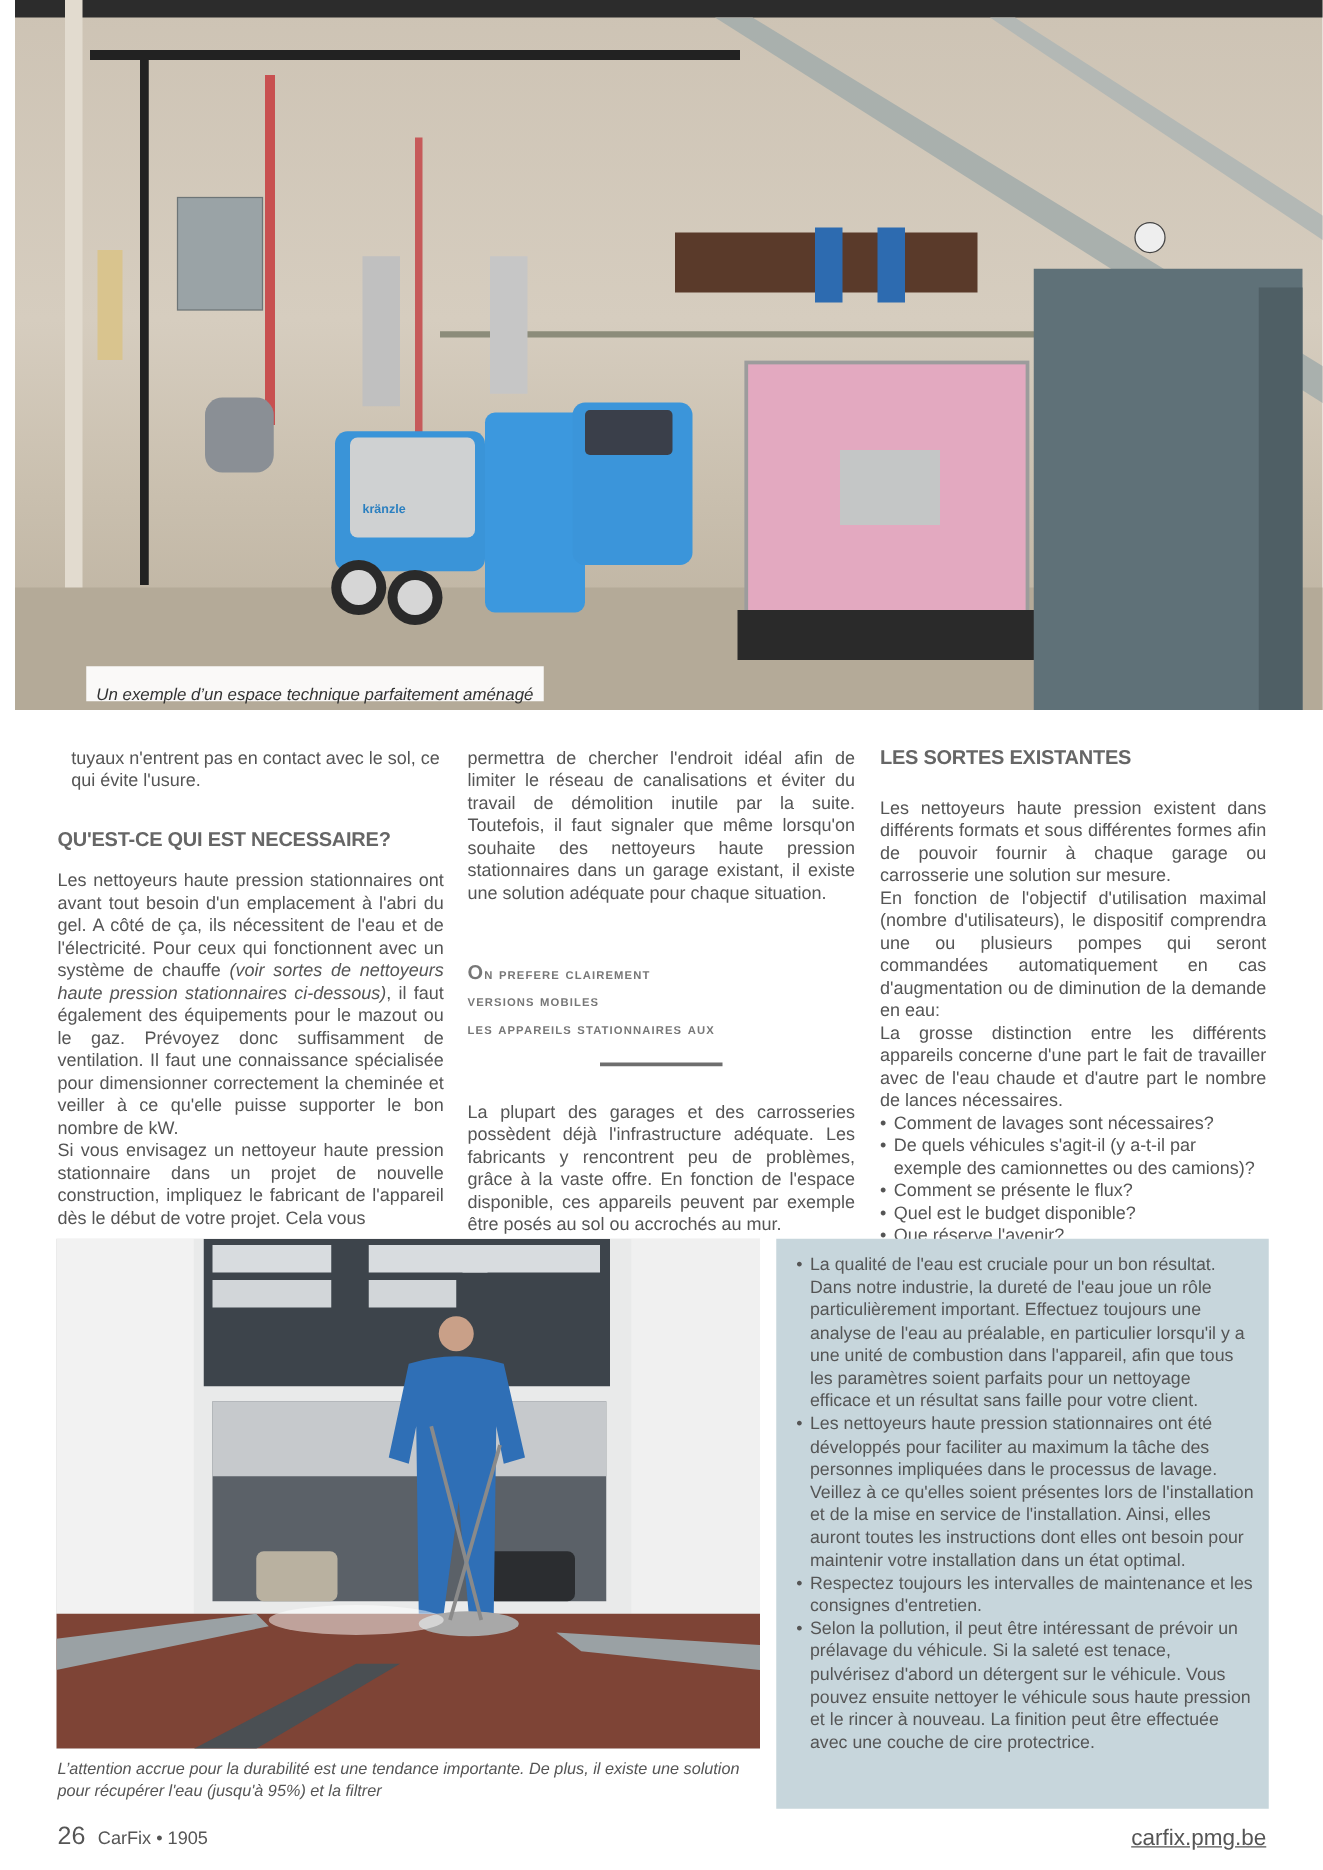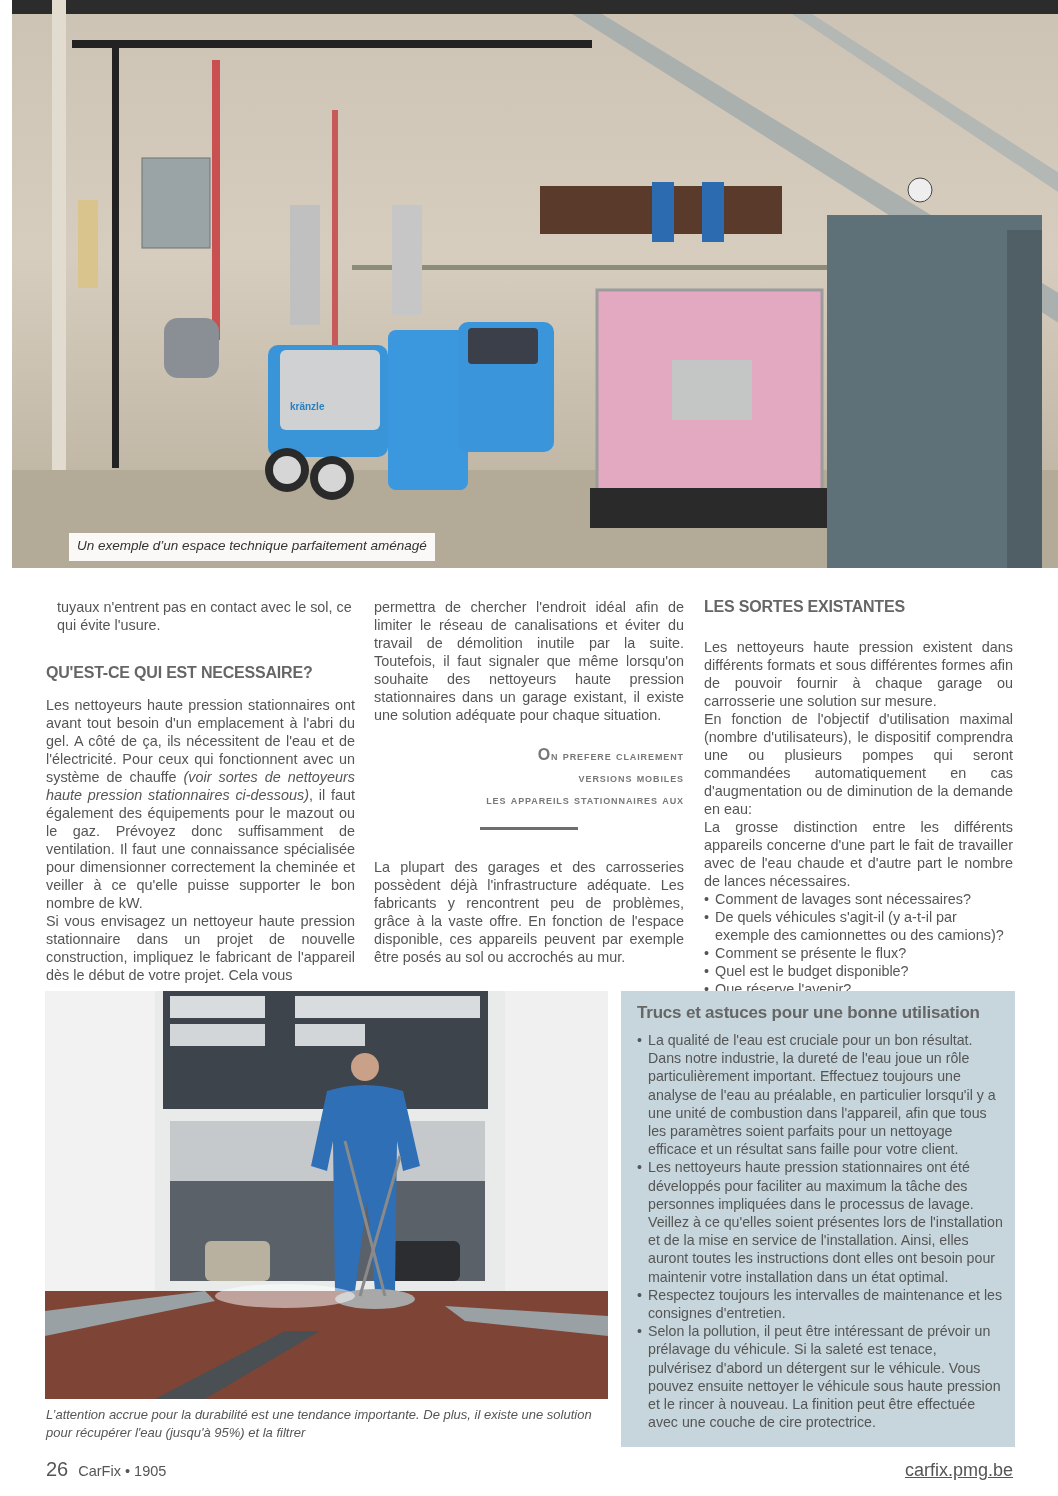--- a/index.html
+++ b/index.html
@@ -3,37 +3,37 @@
 <meta charset="utf-8">
 <style>
   * { box-sizing: border-box; margin: 0; padding: 0; }
   html, body { width: 1058px; height: 1496px; background: #ffffff; overflow: hidden; }
   body { position: relative; font-family: "Liberation Sans", "DejaVu Sans", sans-serif; color: #4a4a4a; }
 
   
   .photo-top { position: absolute; left: 12px; top: 0; width: 1058px; height: 568px; overflow: hidden;
     background: linear-gradient(180deg, #cdc3b4 0%, #d6cdbf 45%, #c9bfae 70%, #b9ae9c 100%); }
   .photo-top svg { position: absolute; left: 0; top: 0; }
-  .caption-top { position: absolute; left: 57px; top: 533px; height: 28px; padding: 5px 8px 0 8px;
+  .caption-top { position: absolute; left: 57px; top: 533px; height: 28px; padding: 15px 8px 0 8px;
     background: rgba(255,255,255,0.93); font-style: italic; font-size: 13.5px; color: #333; white-space: nowrap; }
 
   
   .col { position: absolute; font-size: 14.4px; line-height: 18px; color: #555; text-align: justify; }
   .col p { margin: 0; }
   .col1 { left: 46px; top: 598px; width: 309px; }
   .col2 { left: 374px; top: 598px; width: 310px; }
   .col3 { left: 704px; top: 598px; width: 309px; }
   .indent { padding-left: 11px; text-align: left; }
   .h2 { font-weight: bold; font-size: 16px; color: #666; letter-spacing: -0.2px; margin: 0; text-align: left; }
   .col1 .h2 { margin-top: 30px; margin-bottom: 14px; }
   .col3 .h2 { margin-top: 0; margin-bottom: 22px; }
   .italic { font-style: italic; }
 
-  .pullquote { text-align: right; font-weight: bold; color: #777; font-size: 12.5px; letter-spacing: 0.9px;
-    line-height: 22px; margin-top: 20px; font-variant: small-caps; }
+  .pullquote { text-align: left; font-weight: bold; color: #777; font-size: 12.5px; letter-spacing: 0.9px;
+    line-height: 22px; margin-top: 44px; font-variant: small-caps; }
   .pullquote .big { font-size: 16px; }
   .pq-rule { width: 98px; height: 3px; background: #6e6e6e; margin: 16px auto 28px auto; }
 
   .bullets { list-style: none; text-align: left; }
   .bullets li { position: relative; padding-left: 11px; }
   .bullets li::before { content: "\2022"; position: absolute; left: 0; top: 0; color: #555; }
 
   
   .photo-bot { position: absolute; left: 45px; top: 991px; width: 563px; height: 408px; overflow: hidden; background: #dcdcdc; }
   .caption-bot { position: absolute; left: 46px; top: 1406px; width: 560px; font-style: italic; font-size: 13px;
@@ -162,21 +162,20 @@
     <path d="M282 100 Q320 88 358 100 L375 175 L358 180 L352 150 L350 300 L330 300 L322 210 L310 300 L290 300 L288 150 L282 180 L266 175 Z" fill="#2f6fb6"></path>
     <ellipse cx="330" cy="308" rx="40" ry="10" fill="#a8a8a8"></ellipse>
     <line x1="300" y1="150" x2="340" y2="305" stroke="#8a8a8a" stroke-width="3"></line>
     <line x1="355" y1="165" x2="315" y2="305" stroke="#8a8a8a" stroke-width="3"></line>
     <ellipse cx="240" cy="305" rx="70" ry="12" fill="#ffffff" opacity="0.5"></ellipse>
   </svg>
 </div>
 <div class="caption-bot">L’attention accrue pour la durabilité est une tendance importante. De plus, il existe une solution pour récupérer l'eau (jusqu'à 95%) et la filtrer</div>
 
 <div class="tips" style="background: rgb(199, 214, 220);">
-  <div class="tips-title">Trucs et astuces pour une bonne utilisation</div>
   <ul class="bullets">
     <li>La qualité de l'eau est cruciale pour un bon résultat. Dans notre industrie, la dureté de l'eau joue un rôle particulièrement important. Effectuez toujours une analyse de l'eau au préalable, en particulier lorsqu'il y a une unité de combustion dans l'appareil, afin que tous les paramètres soient parfaits pour un nettoyage efficace et un résultat sans faille pour votre client.</li>
     <li>Les nettoyeurs haute pression stationnaires ont été développés pour faciliter au maximum la tâche des personnes impliquées dans le processus de lavage. Veillez à ce qu'elles soient présentes lors de l'installation et de la mise en service de l'installation. Ainsi, elles auront toutes les instructions dont elles ont besoin pour maintenir votre installation dans un état optimal.</li>
     <li>Respectez toujours les intervalles de maintenance et les consignes d'entretien.</li>
     <li>Selon la pollution, il peut être intéressant de prévoir un prélavage du véhicule. Si la saleté est tenace, pulvérisez d'abord un détergent sur le véhicule. Vous pouvez ensuite nettoyer le véhicule sous haute pression et le rincer à nouveau. La finition peut être effectuée avec une couche de cire protectrice.</li>
   </ul>
 </div>
 
 <div class="footer-left">
   <span>26</span><span class="mag">CarFix • 1905</span>

